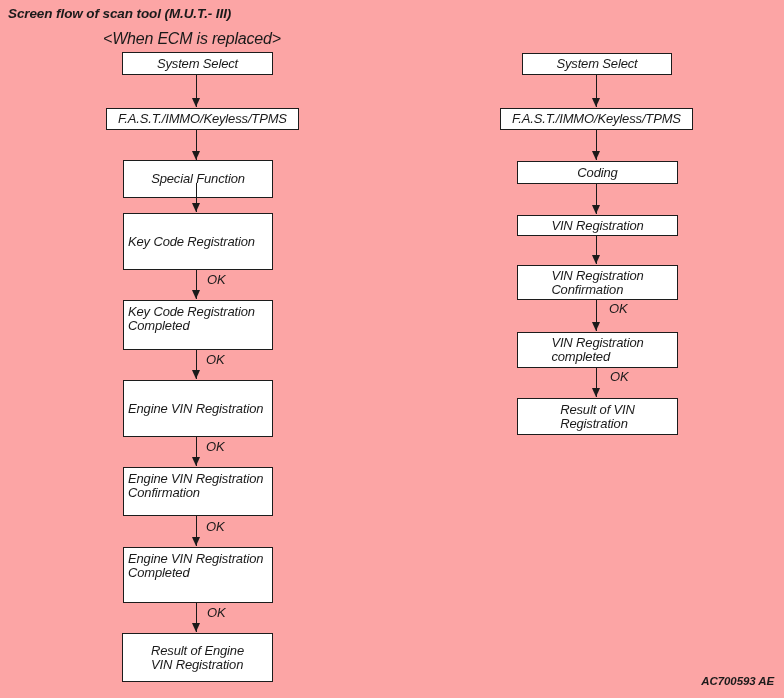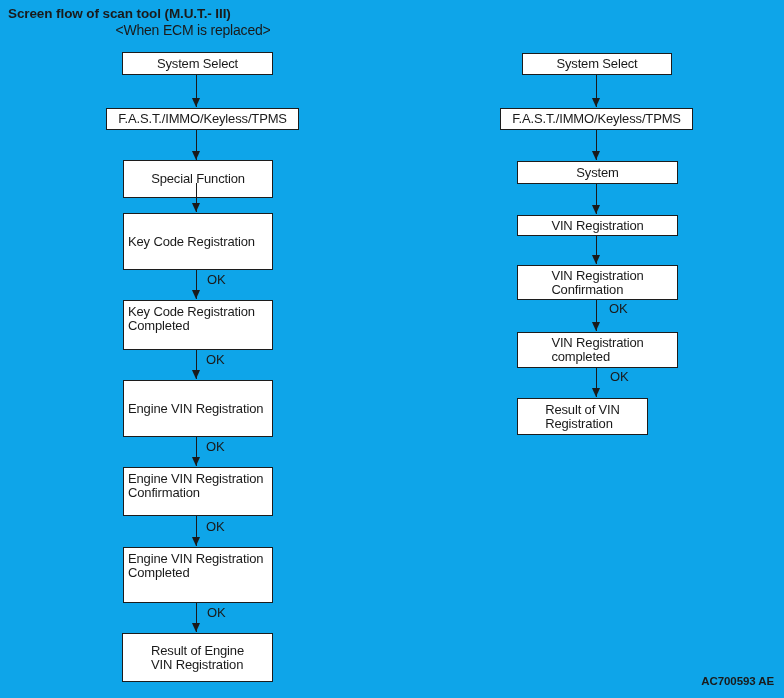--- a/index.html
+++ b/index.html
@@ -1,38 +1,38 @@
 <!DOCTYPE html>
 <html><head>
 <meta charset="utf-8">
 <style>
   html, body { margin: 0; padding: 0; background: #ffffff; }
   .canvas {
     position: relative;
     width: 784px;
     height: 698px;
-    background: #0ea5e9;
+    background: #fca5a5;
     font-family: "Liberation Sans", sans-serif;
     color: #1a1a1a;
     overflow: hidden;
+    font-style: italic;
   }
   .fig-title {
     position: absolute;
     left: 8px;
     top: 6px;
     font-size: 13.5px;
     font-weight: bold;
     letter-spacing: -0.1px;
     white-space: pre;
   }
   .flow-heading {
     position: absolute;
-    top: 22px;
-    font-size: 14px;
-    text-align: center;
+    top: 30px;
+    font-size: 16px;
     letter-spacing: -0.2px;
     white-space: pre;
   }
   .flow-heading.left  { left: 103px; width: 180px; }
   .flow-heading.right { left: 447px; width: 310px; }
   .node {
     position: absolute;
     box-sizing: border-box;
     border: 1.5px solid #1c1c1c;
     background: #ffffff;
@@ -134,34 +134,34 @@
   <div class="node" style="left:122px; top:633px; width:151px; height:49px;">Result of Engine
 VIN Registration</div>
 
 
   <div class="node" style="left:522px; top:53px; width:150px; height:22px;">System Select</div>
   <div class="arrow" style="left:596px; top:75px; height:32px;"></div>
 
   <div class="node" style="left:500px; top:108px; width:193px; height:22px;">F.A.S.T./IMMO/Keyless/TPMS</div>
   <div class="arrow" style="left:596px; top:130px; height:30px;"></div>
 
-  <div class="node" style="left:517px; top:161px; width:161px; height:23px;">System</div>
+  <div class="node" style="left:517px; top:161px; width:161px; height:23px;">Coding</div>
   <div class="arrow" style="left:596px; top:184px; height:30px;"></div>
 
   <div class="node" style="left:517px; top:215px; width:161px; height:21px;">VIN Registration</div>
   <div class="arrow" style="left:596px; top:236px; height:28px;"></div>
 
   <div class="node" style="left:517px; top:265px; width:161px; height:35px;">VIN Registration
 Confirmation</div>
   <div class="arrow" style="left:596px; top:300px; height:31px;"></div>
   <span class="ok-label" style="left:609px; top:301px;">OK</span>
 
   <div class="node" style="left:517px; top:332px; width:161px; height:36px;">VIN Registration
 completed</div>
   <div class="arrow" style="left:596px; top:368px; height:29px;"></div>
   <span class="ok-label" style="left:610px; top:369px;">OK</span>
 
-  <div class="node" style="left:517px; top:398px; width:131px; height:37px;">Result of VIN
+  <div class="node" style="left:517px; top:398px; width:161px; height:37px;">Result of VIN
 Registration</div>
 
   <div class="figure-code">AC700593 AE</div>
 
 </div>
 
 </body></html>

